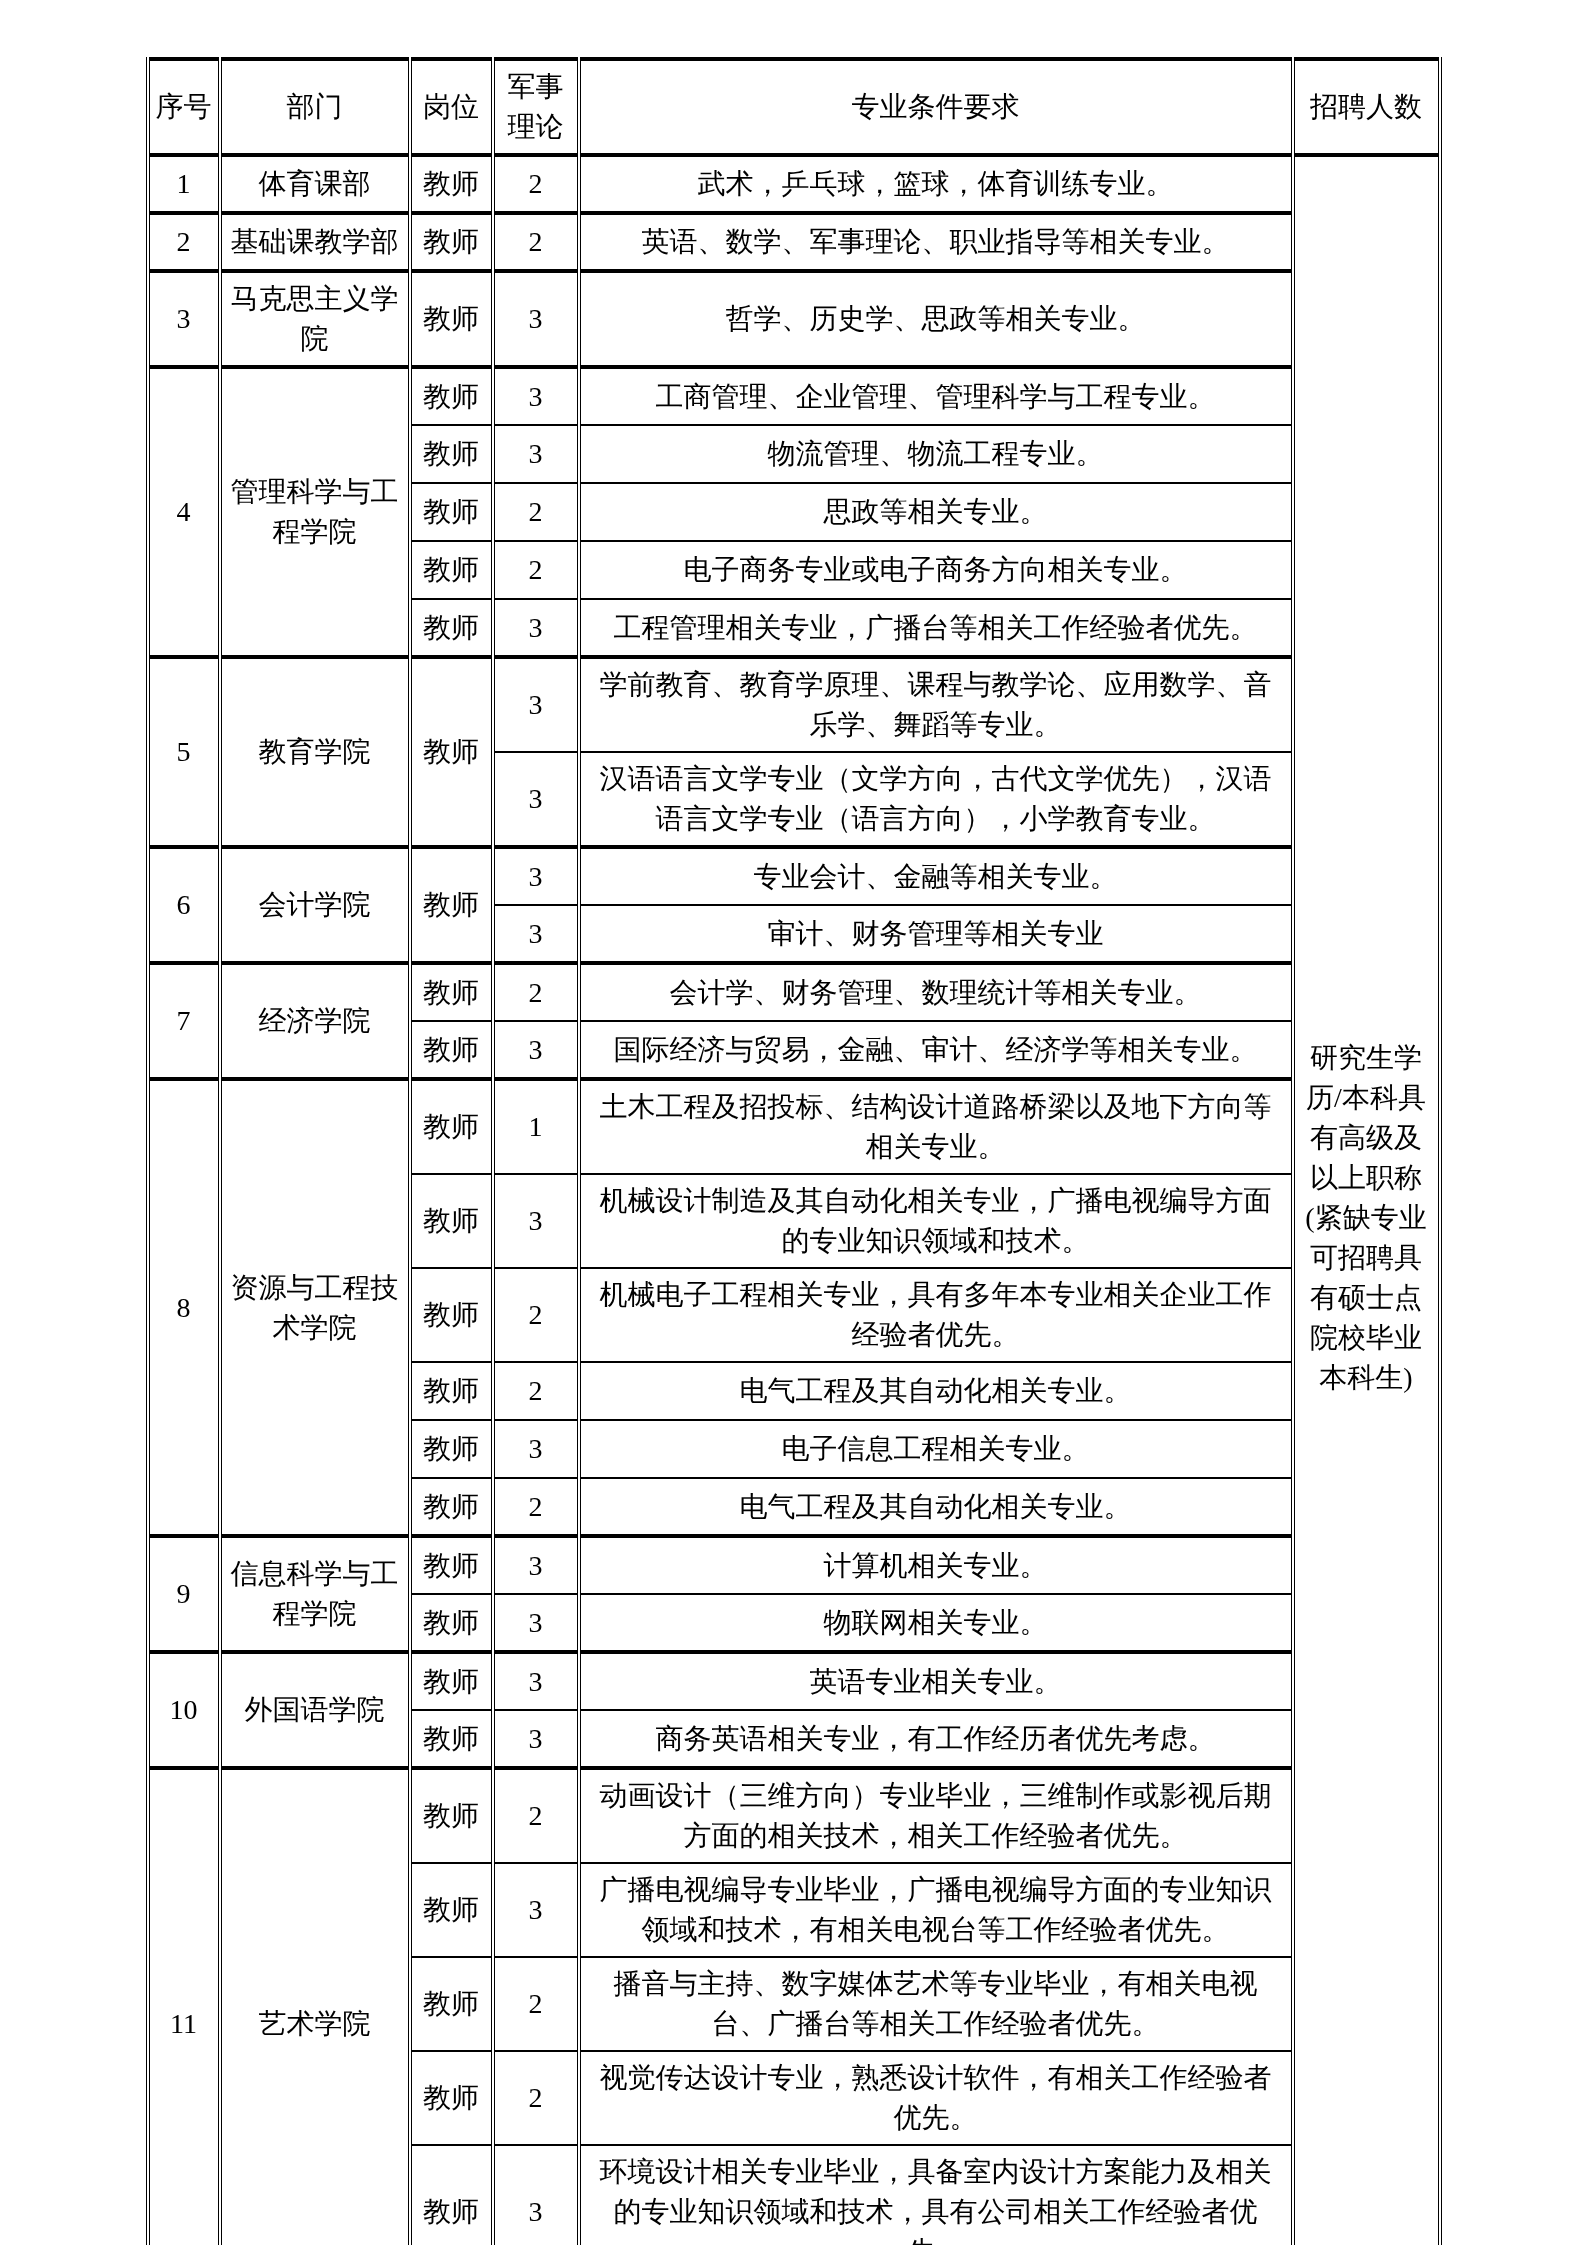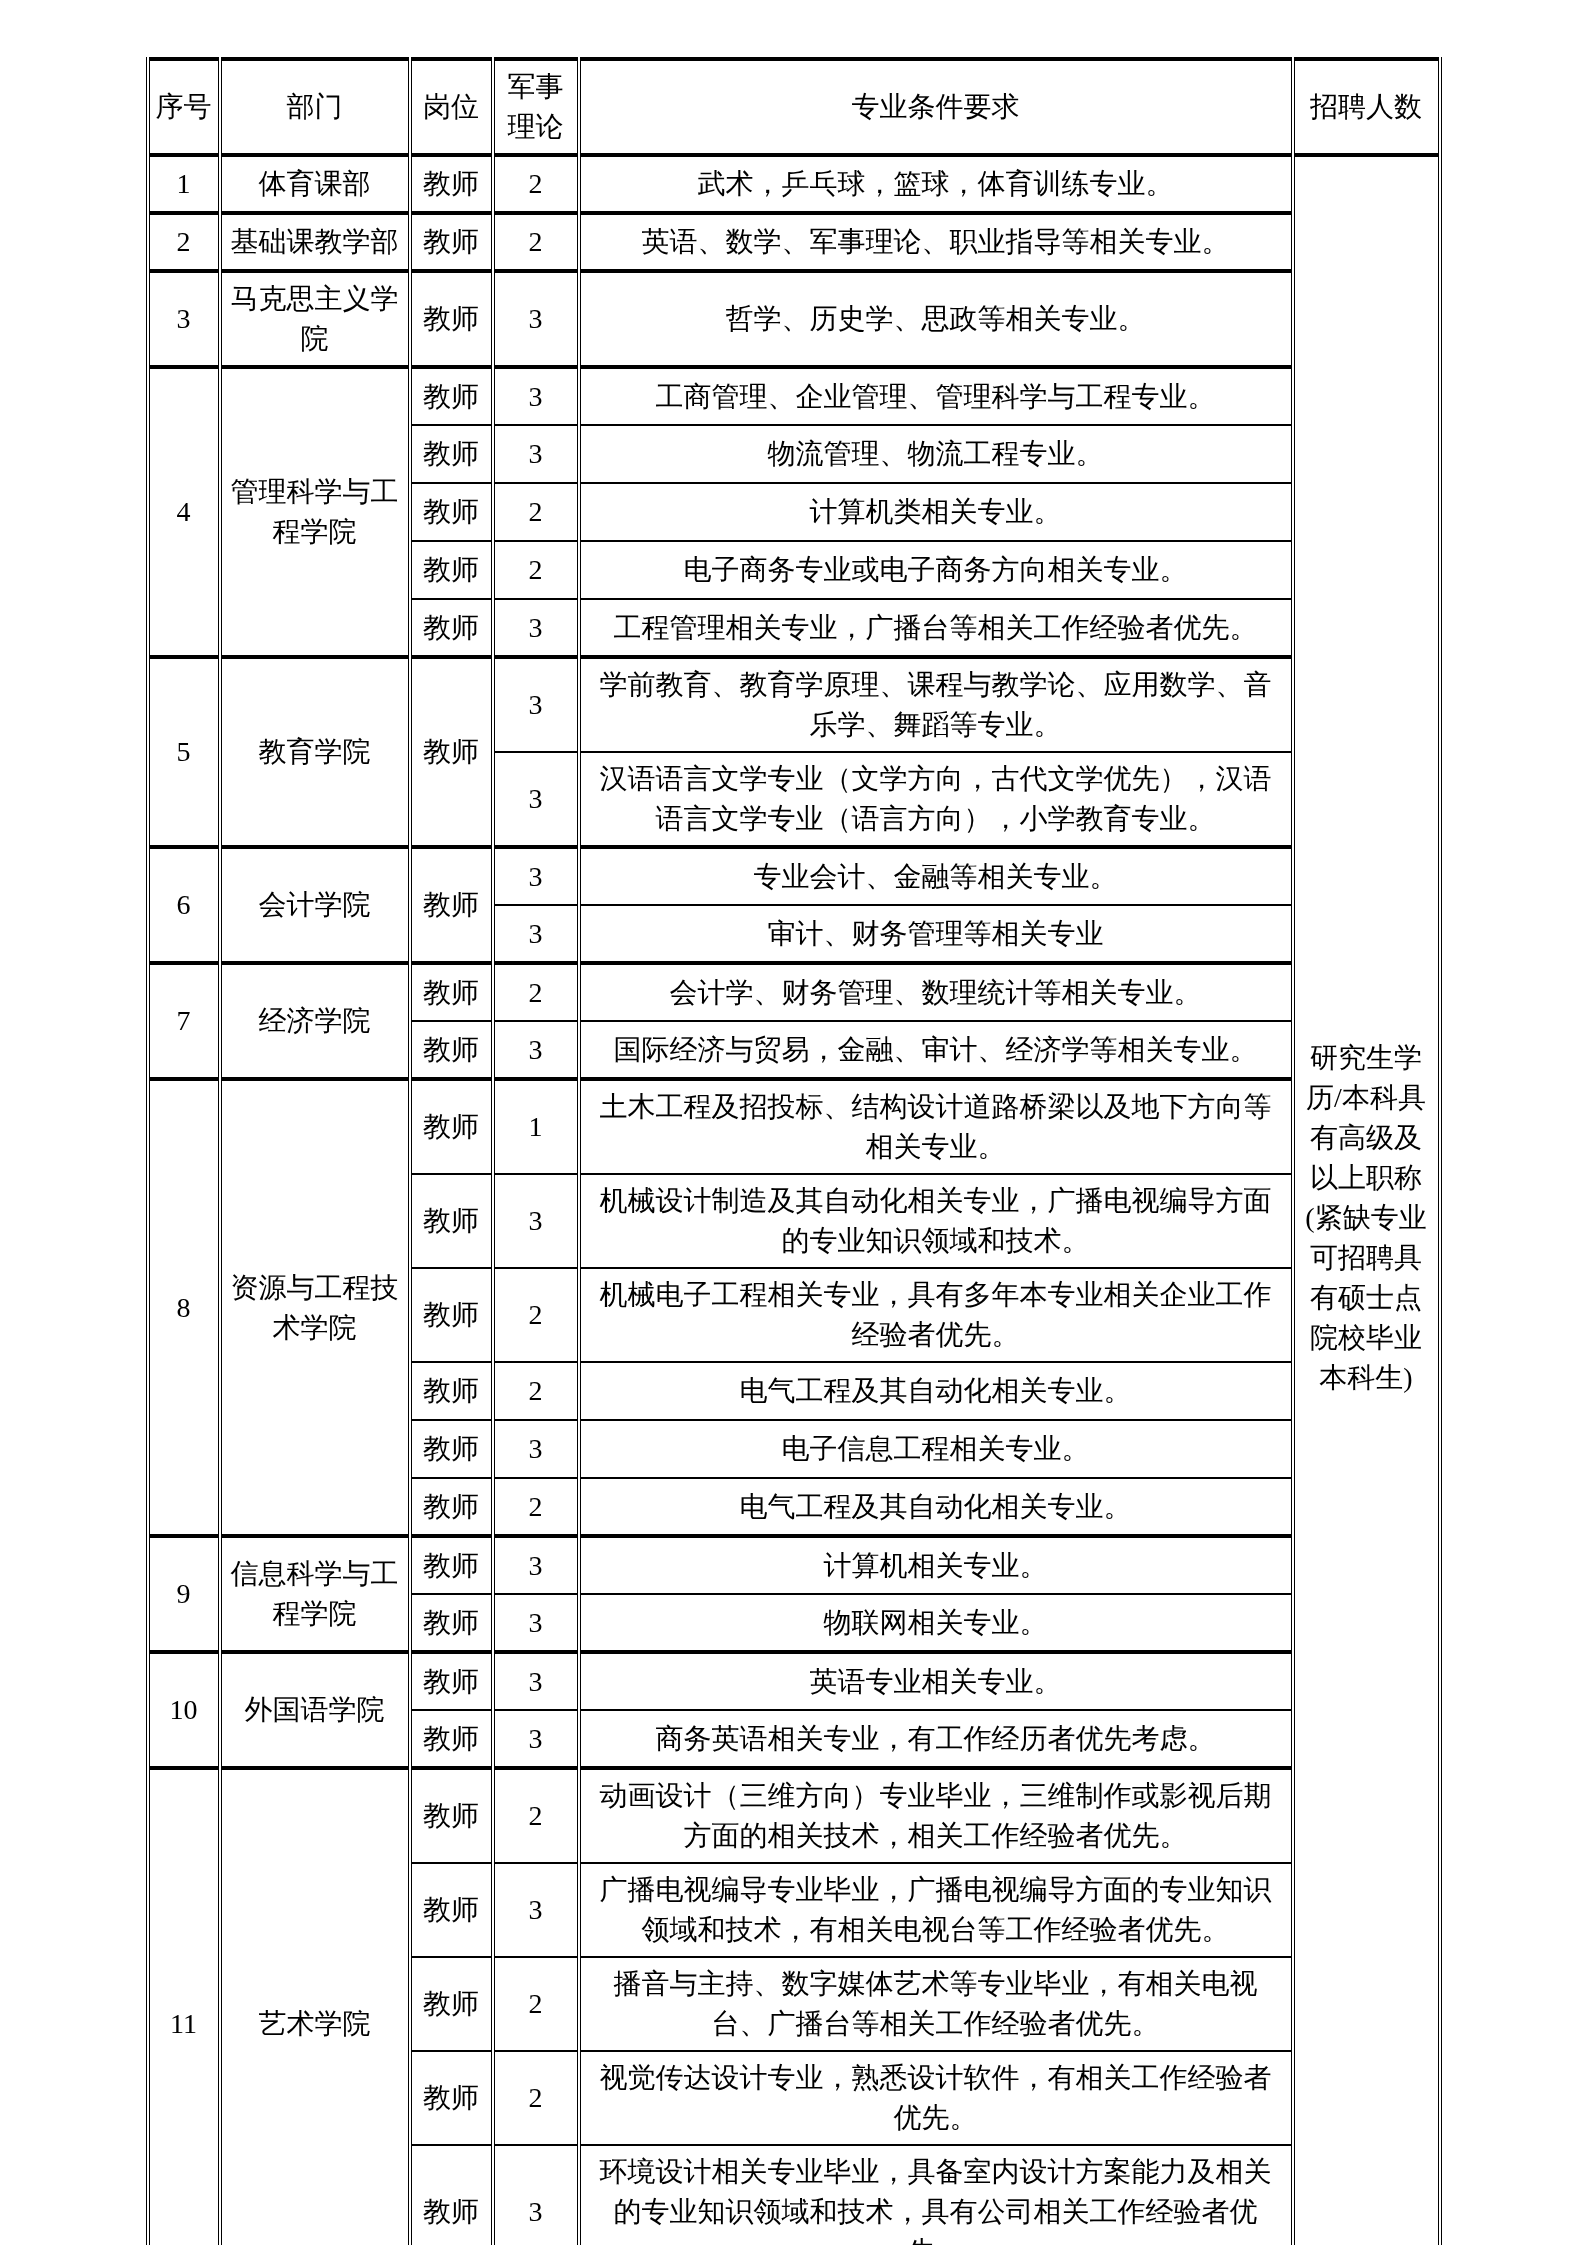--- a/index.html
+++ b/index.html
@@ -114,21 +114,21 @@
       <td class="req">工商管理、企业管理、管理科学与工程专业。</td>
     </tr>
     <tr class="h1">
       <td>教师</td>
       <td>3</td>
       <td class="req">物流管理、物流工程专业。</td>
     </tr>
     <tr class="h1">
       <td>教师</td>
       <td>2</td>
-      <td class="req">计算机类相关专业。</td>
+      <td class="req">思政等相关专业。</td>
     </tr>
     <tr class="h1">
       <td>教师</td>
       <td>2</td>
       <td class="req">电子商务专业或电子商务方向相关专业。</td>
     </tr>
     <tr class="h1">
       <td>教师</td>
       <td>3</td>
       <td class="req">工程管理相关专业，广播台等相关工作经验者优先。</td>

